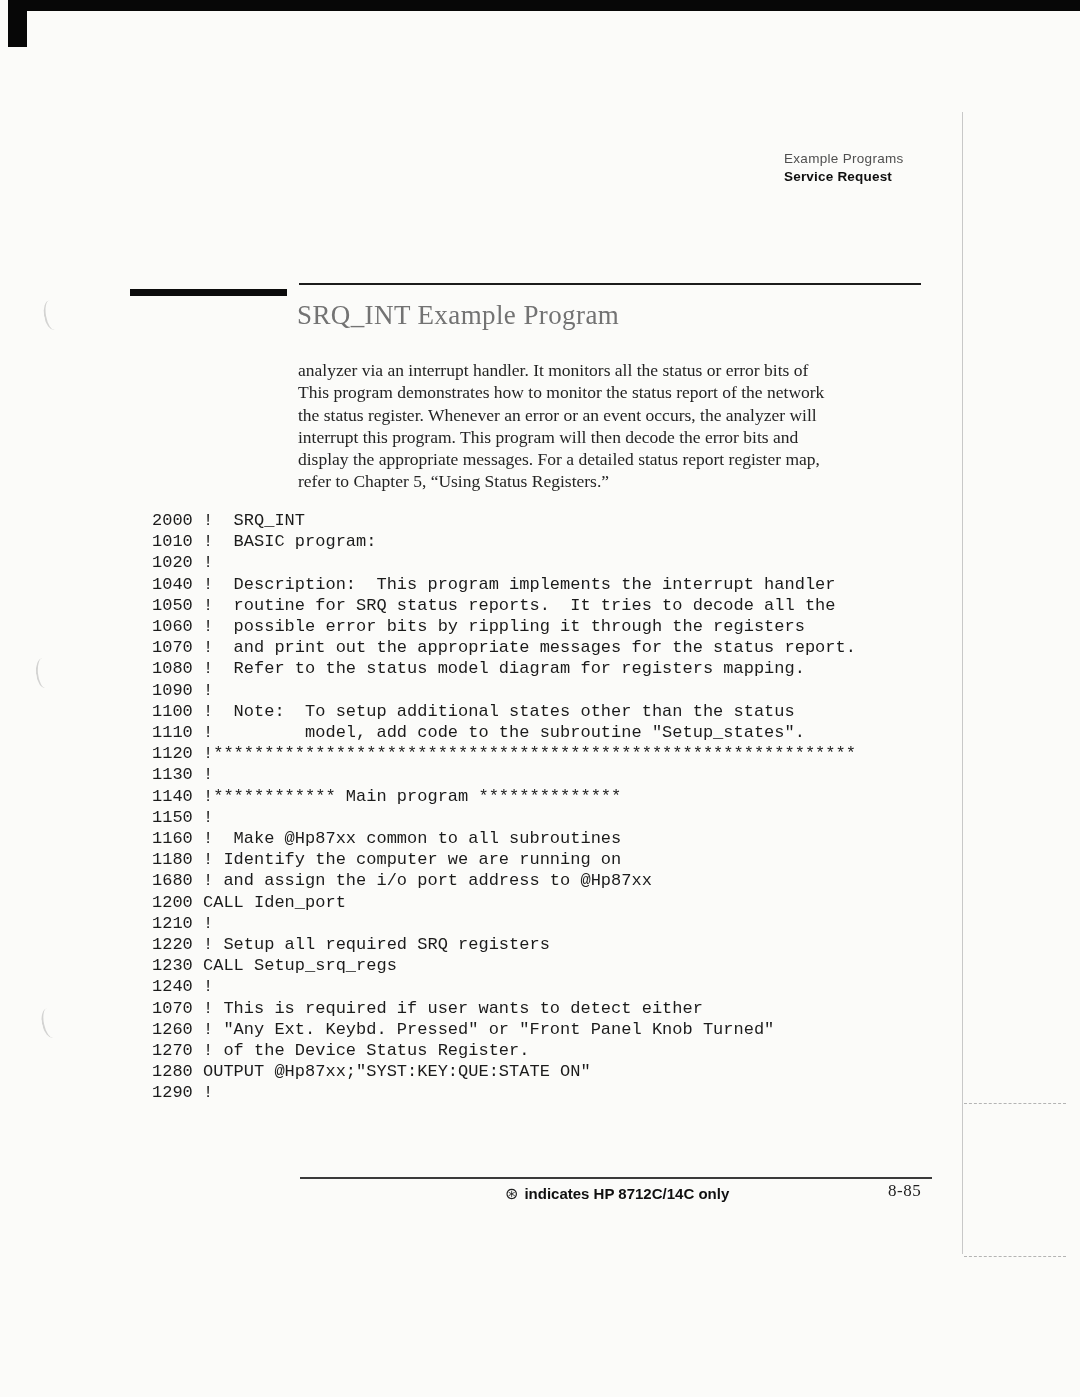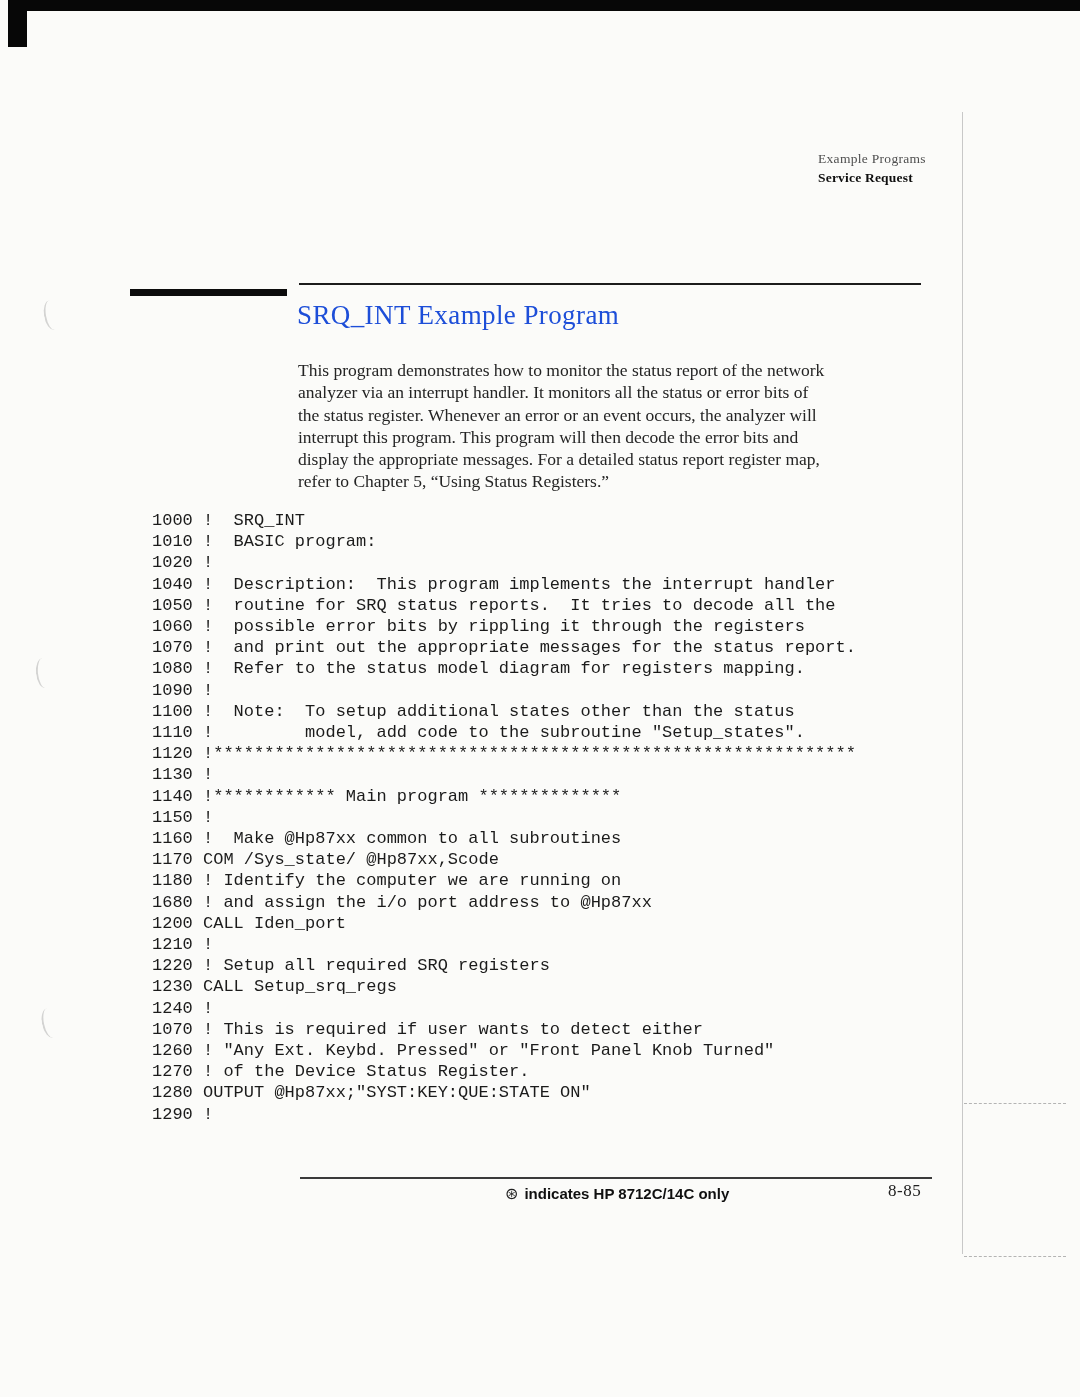--- a/index.html
+++ b/index.html
@@ -36,31 +36,31 @@
     position:absolute; width:16px; height:30px;
     border-left:2px solid #9a9a9a;
     border-radius:50%;
     opacity:.4;
   }
   .mark1 { left:44px; top:300px; transform:rotate(-10deg); }
   .mark2 { left:36px; top:658px; transform:rotate(-6deg); }
   .mark3 { left:42px; top:1008px; transform:rotate(-12deg); }
 
   
-  .header { position:absolute; left:818px; top:151px; font-family:Liberation Serif, serif; }
+  .header { position:absolute; left:784px; top:151px; font-family:Liberation Sans, sans-serif; }
   .eyebrow { font-size:13.5px; color:#4f4f4f; letter-spacing:.3px; }
   .section { font-size:13.5px; font-weight:bold; color:#0e0e0e; margin-top:3px; letter-spacing:.2px; }
 
   
   .rule-thin  { position:absolute; left:299px; top:283px; width:622px; height:2px; background:#1c1c1c; }
   .rule-thick { position:absolute; left:130px; top:289px; width:157px; height:7px; background:#0c0c0c; }
 
   .title {
     position:absolute; left:297px; top:300px;
-    font-size:27px; font-weight:normal; color:#1d4ed8;
+    font-size:27px; font-weight:normal; color:#737373;
     letter-spacing:.4px;
     font-family:"Liberation Serif", serif;
   }
 
   .intro {
     position:absolute; left:298px; top:359px; width:640px;
     font-size:17.5px; color:#242424;
   }
   .intro-line { white-space:pre; line-height:22.3px; }
 
@@ -104,46 +104,45 @@
     <div class="eyebrow">Example Programs</div>
     <div class="section">Service Request</div>
   </div>
 
   <div class="rule-thin"></div>
   <div class="rule-thick"></div>
 
   <h1 class="title">SRQ_INT Example Program</h1>
 
   <div class="intro">
+      <div class="intro-line">analyzer via an interrupt handler. It monitors all the status or error bits of</div>
       <div class="intro-line">This program demonstrates how to monitor the status report of the network</div>
-      <div class="intro-line">analyzer via an interrupt handler. It monitors all the status or error bits of</div>
       <div class="intro-line">the status register. Whenever an error or an event occurs, the analyzer will</div>
       <div class="intro-line">interrupt this program. This program will then decode the error bits and</div>
       <div class="intro-line">display the appropriate messages. For a detailed status report register map,</div>
       <div class="intro-line">refer to Chapter 5, “Using Status Registers.”</div>
     </div>
 
   <div class="code">
-      <div class="code-line">1000 !  SRQ_INT</div>
+      <div class="code-line">2000 !  SRQ_INT</div>
       <div class="code-line">1010 !  BASIC program:</div>
       <div class="code-line">1020 !</div>
       <div class="code-line">1040 !  Description:  This program implements the interrupt handler</div>
       <div class="code-line">1050 !  routine for SRQ status reports.  It tries to decode all the</div>
       <div class="code-line">1060 !  possible error bits by rippling it through the registers</div>
       <div class="code-line">1070 !  and print out the appropriate messages for the status report.</div>
       <div class="code-line">1080 !  Refer to the status model diagram for registers mapping.</div>
       <div class="code-line">1090 !</div>
       <div class="code-line">1100 !  Note:  To setup additional states other than the status</div>
       <div class="code-line">1110 !         model, add code to the subroutine "Setup_states".</div>
       <div class="code-line">1120 !***************************************************************</div>
       <div class="code-line">1130 !</div>
       <div class="code-line">1140 !************ Main program **************</div>
       <div class="code-line">1150 !</div>
       <div class="code-line">1160 !  Make @Hp87xx common to all subroutines</div>
-      <div class="code-line">1170 COM /Sys_state/ @Hp87xx,Scode</div>
       <div class="code-line">1180 ! Identify the computer we are running on</div>
       <div class="code-line">1680 ! and assign the i/o port address to @Hp87xx</div>
       <div class="code-line">1200 CALL Iden_port</div>
       <div class="code-line">1210 !</div>
       <div class="code-line">1220 ! Setup all required SRQ registers</div>
       <div class="code-line">1230 CALL Setup_srq_regs</div>
       <div class="code-line">1240 !</div>
       <div class="code-line">1070 ! This is required if user wants to detect either</div>
       <div class="code-line">1260 ! "Any Ext. Keybd. Pressed" or "Front Panel Knob Turned"</div>
       <div class="code-line">1270 ! of the Device Status Register.</div>

